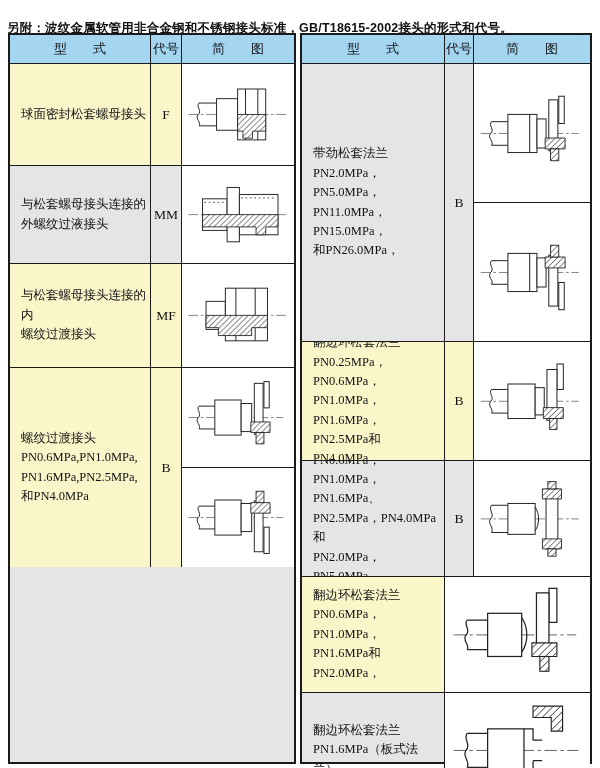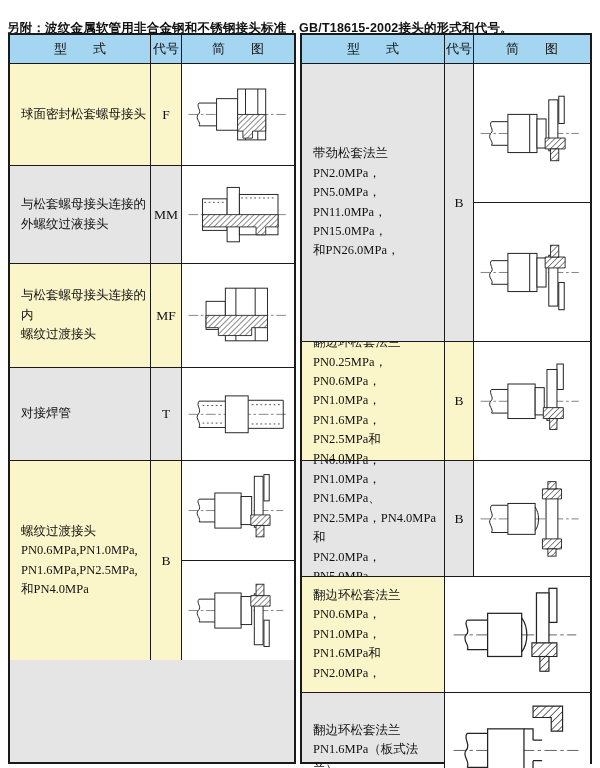--- a/index.html
+++ b/index.html
@@ -101,34 +101,20 @@
       <svg class="dg" viewBox="0 0 120 86">
         <line class="cl" x1="4" y1="43" x2="116" y2="43"></line>
         <rect class="fl" x="24" y="27" width="22" height="32"></rect>
         <rect class="fl" x="46" y="12" width="48" height="60"></rect>
         <path class="ln" d="M58,12 V72 M80,12 V72"></path>
         <path class="ht" d="M24,43 h70 v14 h-18 v9 h-38 v-9 h-14 z"></path>
       </svg>
     </div>
   </div>
 
-  <div class="row" style="height:93px">
-    <div class="cell type lc1">对接焊管</div>
-    <div class="cell code lc2">T</div>
-    <div class="cell diag lc3">
-      <svg class="dg" viewBox="0 0 120 86">
-        <line class="cl" x1="4" y1="43" x2="116" y2="43"></line>
-        <path class="ln" d="M16,28 C12,33 20,38 15,43 C11,48 19,52 16,58 M16,28 H46 M16,58 H46"></path>
-        <path class="dots" d="M20,33 H42 M20,53 H42"></path>
-        <rect class="fl" x="46" y="22" width="26" height="42"></rect>
-        <path class="ln" d="M72,27 H112 M72,59 H112 M112,27 V59"></path>
-        <path class="dots" d="M76,32 H108 M76,54 H108"></path>
-      </svg>
-    </div>
-  </div>
 
   <div class="row" style="height:199px">
     <div class="cell type lc1 hl">螺纹过渡接头
 PN0.6MPa,PN1.0MPa,
 PN1.6MPa,PN2.5MPa,
 和PN4.0MPa</div>
     <div class="cell code lc2 hl">B</div>
     <div class="cell diag lc3">
       <div class="half">
         <svg class="dg" viewBox="0 0 120 86">

